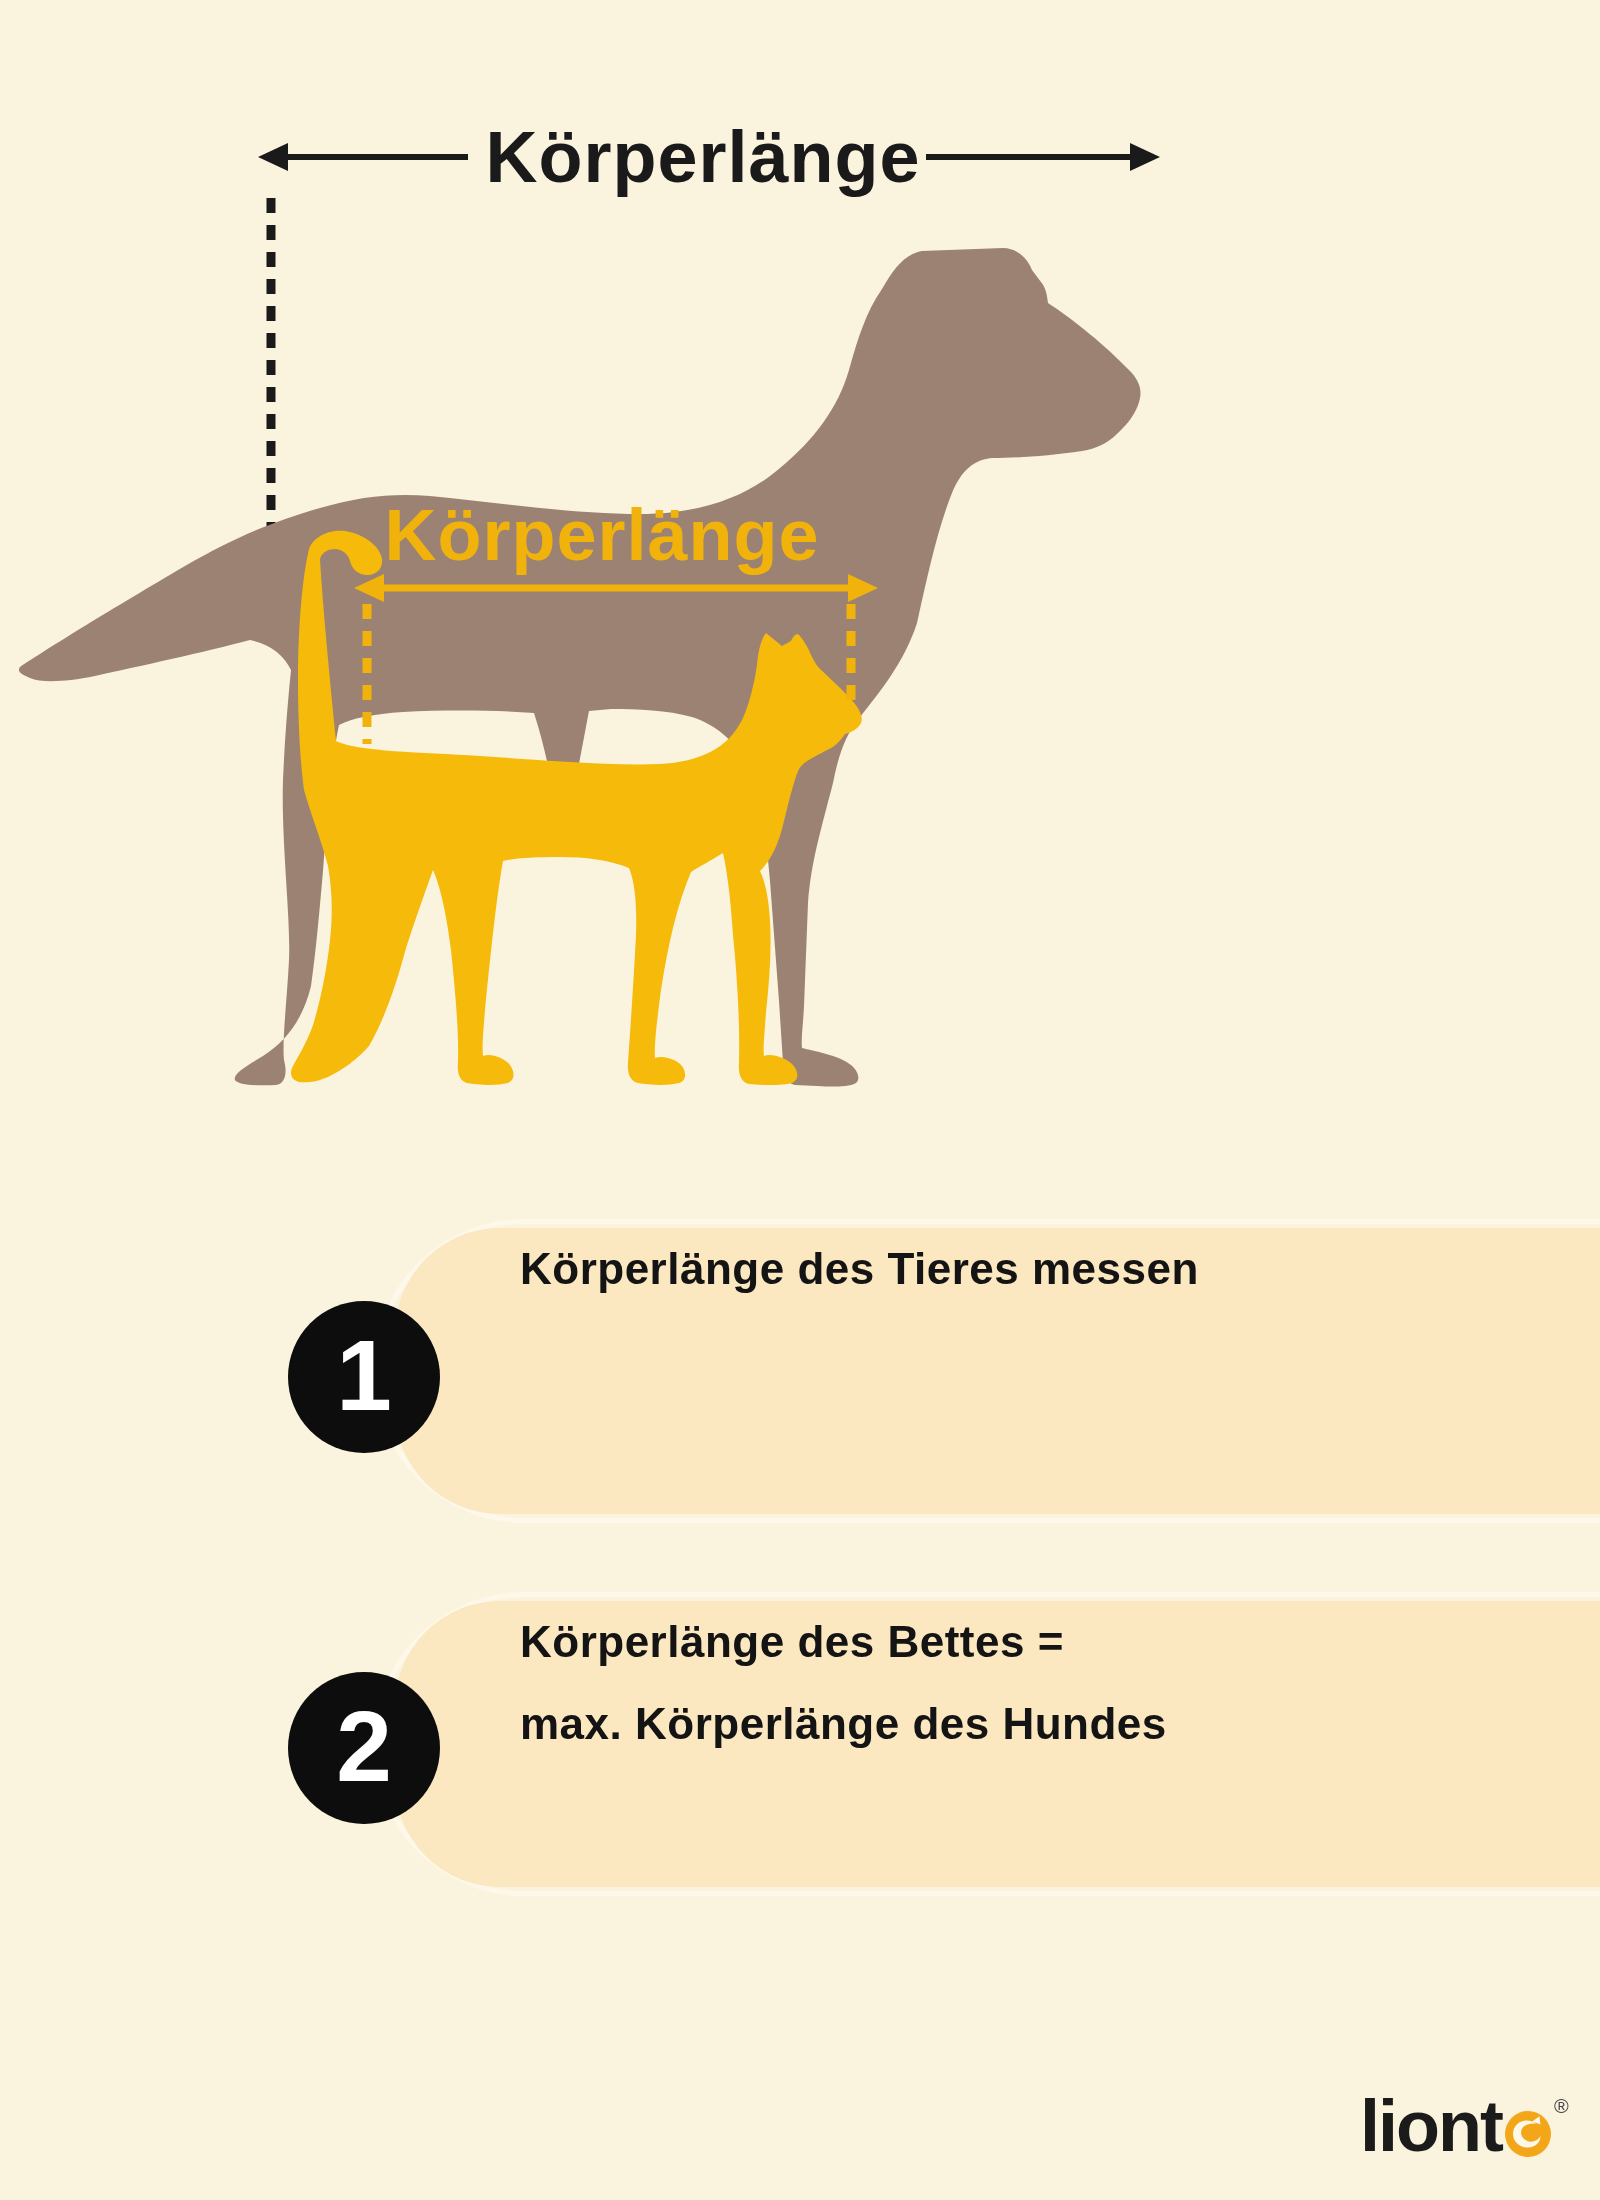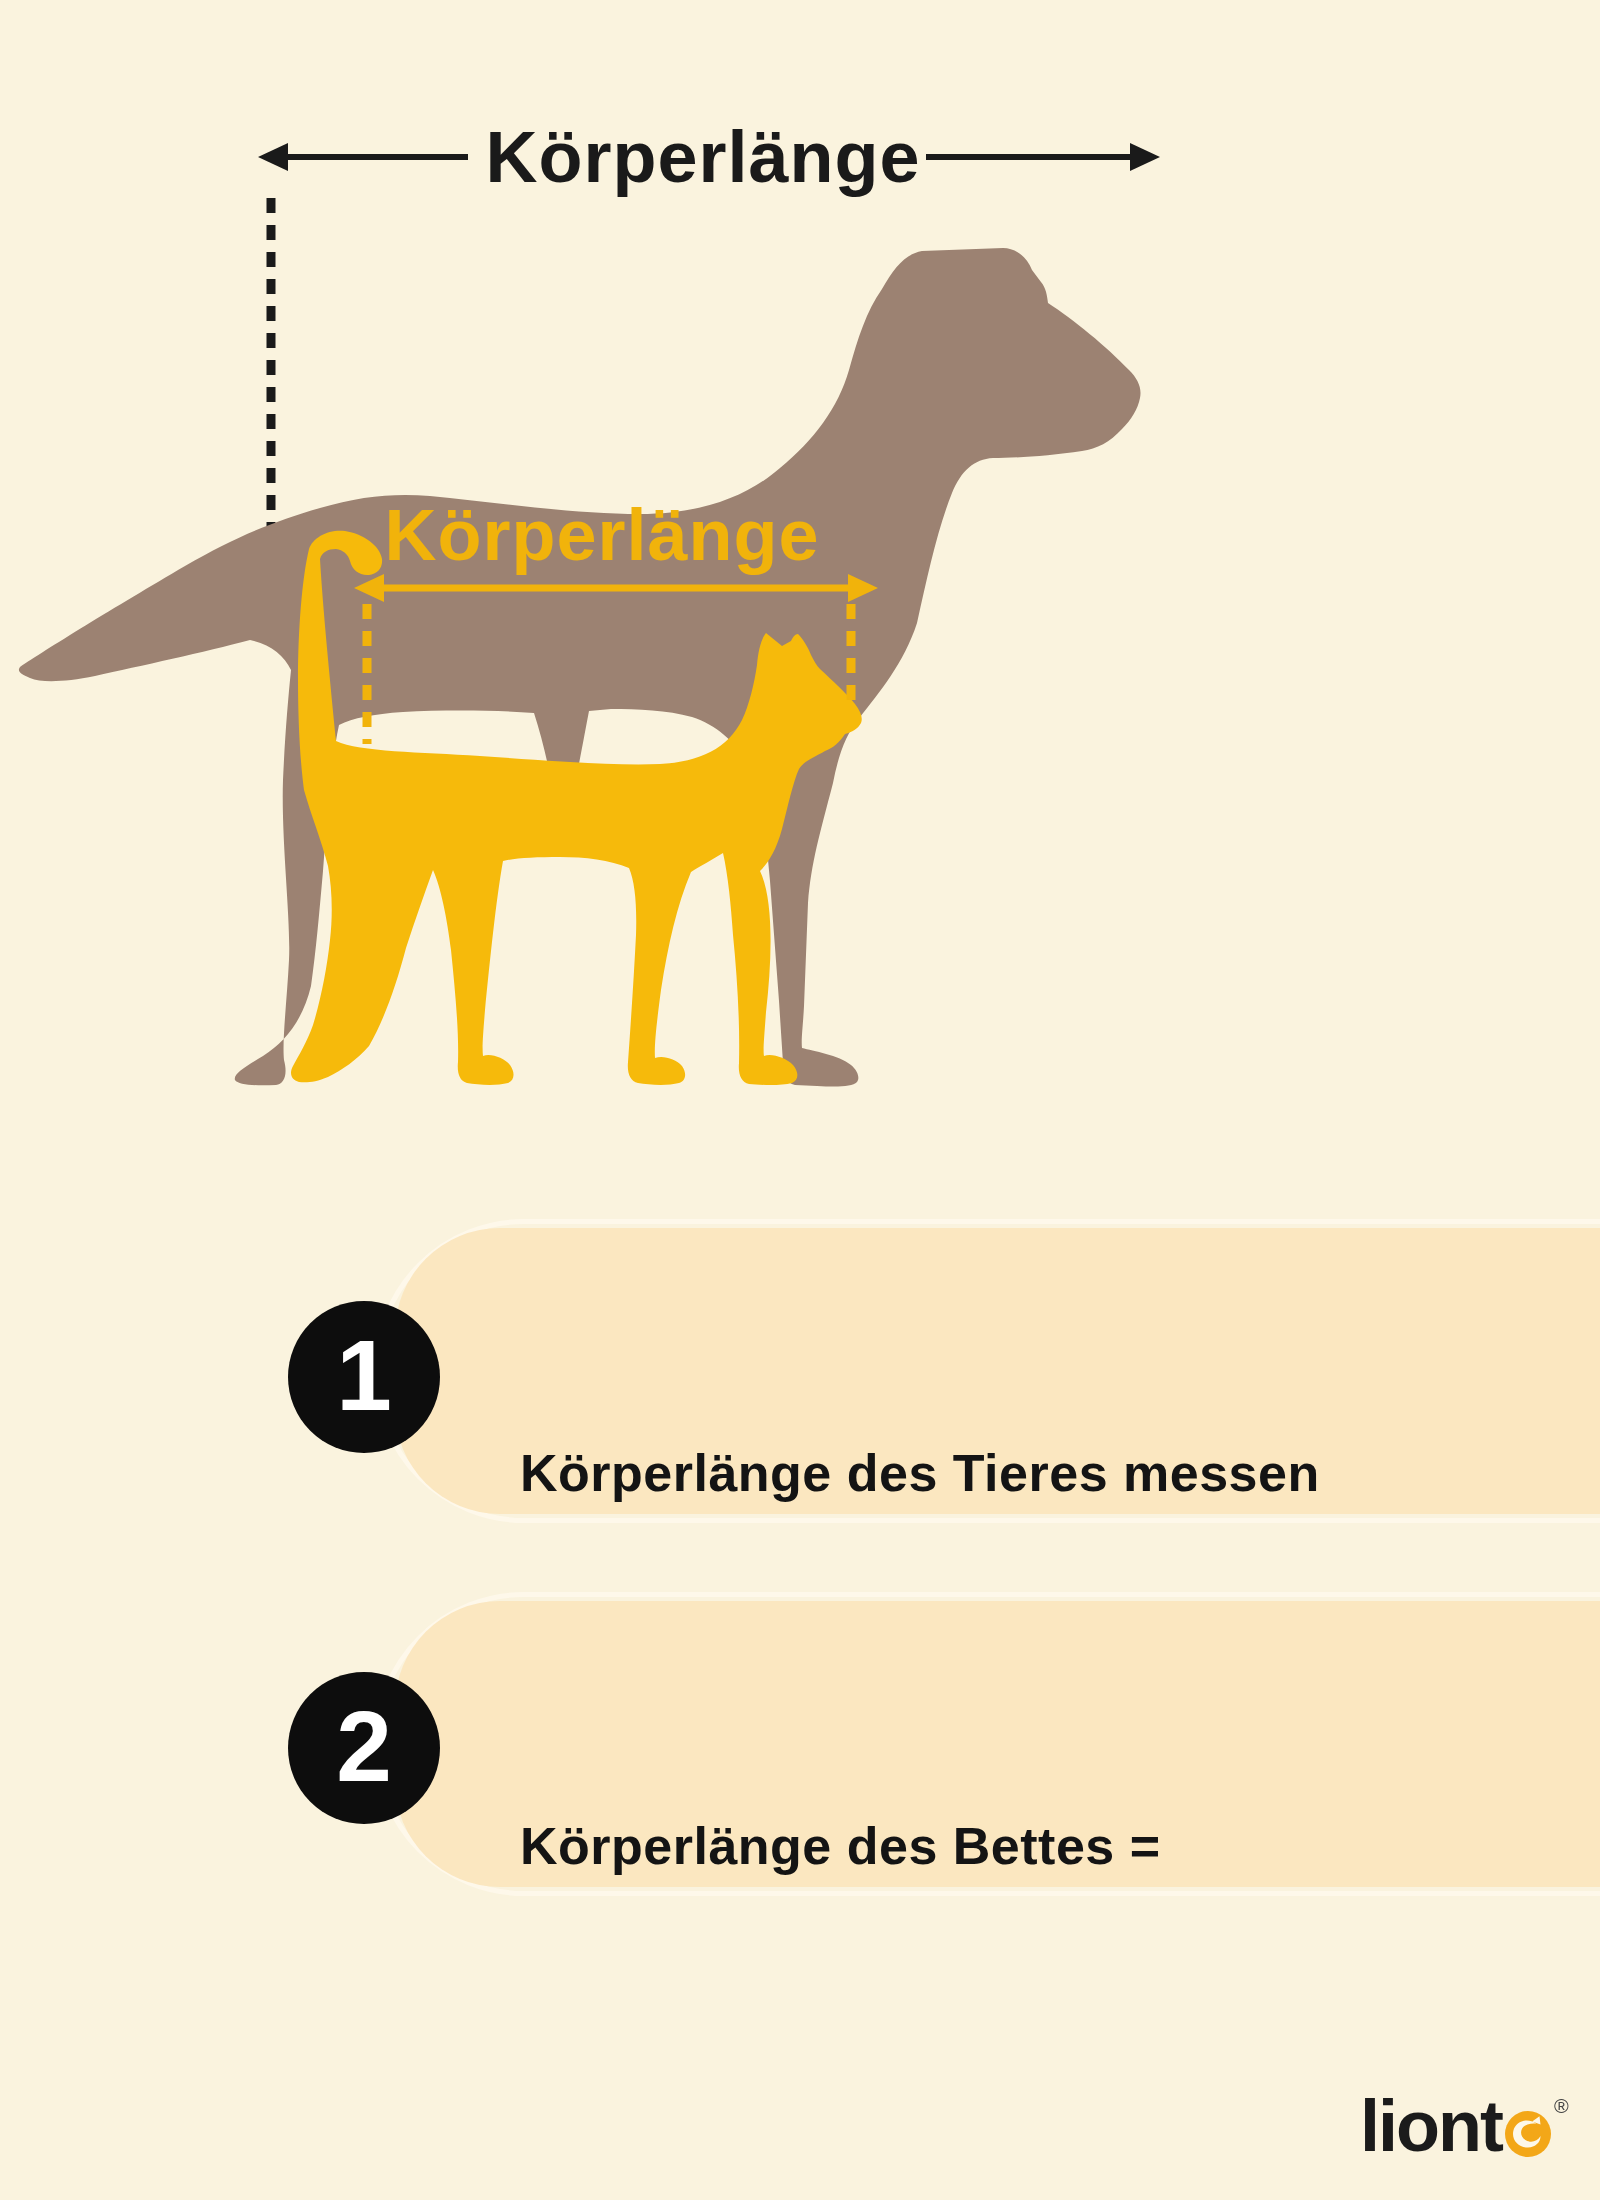--- a/index.html
+++ b/index.html
@@ -31,22 +31,22 @@
     border-radius:50%;
     background:#0D0D0D;
     display:flex;align-items:center;justify-content:center;
   }
   .step-circle span{
     color:#FFFFFF;font-size:100px;font-weight:700;line-height:1;
     transform:translateY(-2px);
   }
   .step-text{
     position:absolute;left:146px;top:9px;bottom:9px;right:40px;
-    display:flex;flex-direction:column;justify-content:flex-end;
-    font-size:52px;font-weight:600;color:#141414;
+    display:flex;flex-direction:column;justify-content:flex-start;
+    font-size:44px;font-weight:600;color:#141414;
     line-height:82px;letter-spacing:.5px;
   }
 
   
   .logo{
     position:absolute;left:1360px;top:2096px;
     display:flex;align-items:flex-end;
   }
   .logo-text{
     font-size:72px;font-weight:700;color:#1B1B1B;
@@ -221,20 +221,21 @@
   </div>
 
   <div class="card" style="top:1592px;">
     <div class="card-outline"></div>
     <div class="card-fill"></div>
     <div class="step-circle" style="top:80px;">
       <span>2</span>
     </div>
     <div class="step-text">
       <span>Körperlänge des Bettes =</span>
+      <span>max. Körperlänge des Hundes</span>
     </div>
   </div>
 
 </section>
 
 <div class="logo">
   <span class="logo-text">liont</span>
   <svg class="logo-o" viewBox="0 0 44 44">
     <circle cx="22" cy="22" r="22" fill="#F3A718"></circle>
     <path fill="#FDF8EA" d="M 30 12 C 21 6 10 10 8 19 C 6 28 13 35 22 35

